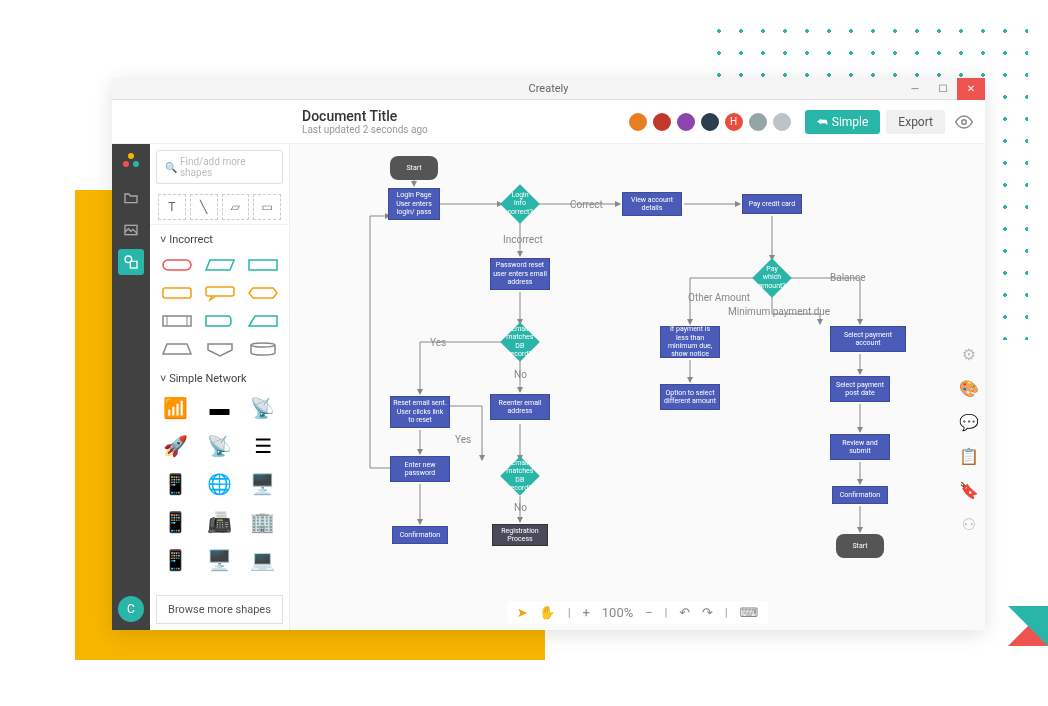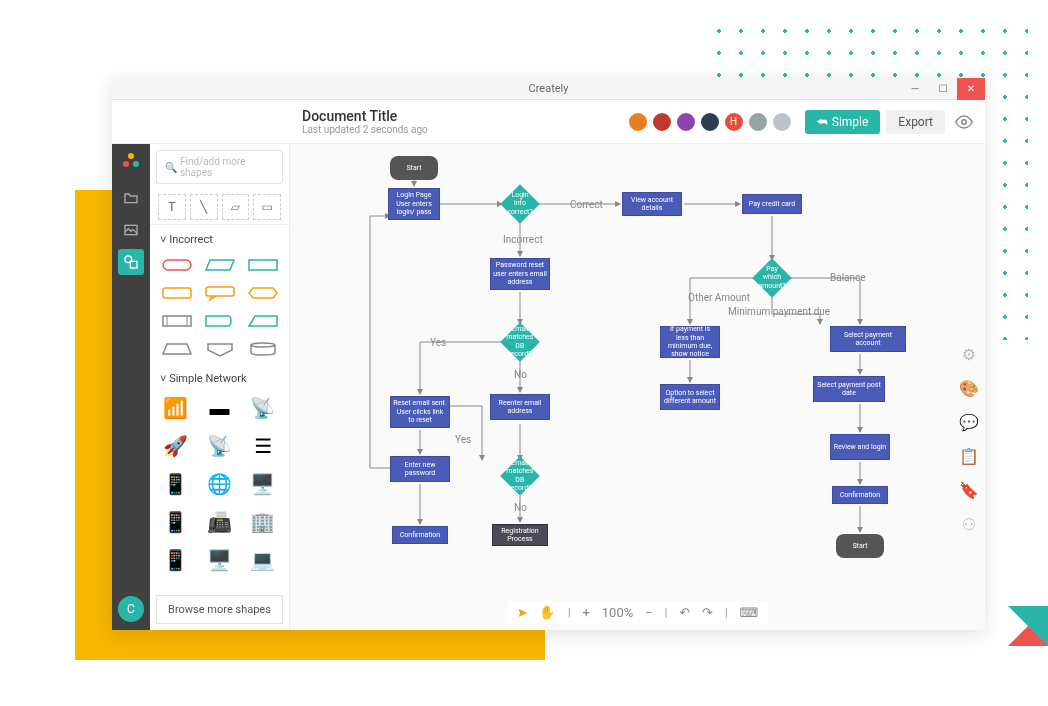--- a/index.html
+++ b/index.html
@@ -292,22 +292,22 @@
       <div class="fc darkbox" style="top:380px;left:202px;width:56px;height:22px">Registration Process</div>
       <div class="fc diamond" style="top:120px;left:468px;width:28px;height:28px">
           <span>Pay which amount?</span>
         </div>
       <div class="lbl" style="top:148px;left:398px">Other Amount</div>
       <div class="lbl" style="top:128px;left:540px">Balance</div>
       <div class="lbl" style="top:162px;left:438px">Minimum payment due</div>
       <div class="fc box" style="top:182px;left:370px;width:60px;height:32px">If payment is less than minimum due, show notice</div>
       <div class="fc box" style="top:240px;left:370px;width:60px;height:26px">Option to select different amount</div>
       <div class="fc box" style="top:182px;left:540px;width:76px;height:26px">Select payment account</div>
-      <div class="fc box" style="top:232px;left:523px;width:72px;height:26px">Select payment post date</div>
-      <div class="fc box" style="top:290px;left:540px;width:60px;height:26px">Review and login</div>
+      <div class="fc box" style="top:232px;left:540px;width:60px;height:26px">Select payment post date</div>
+      <div class="fc box" style="top:290px;left:540px;width:60px;height:26px">Review and submit</div>
       <div class="fc box" style="top:342px;left:542px;width:56px;height:18px">Confirmation</div>
       <div class="fc term" style="top:390px;left:546px">Start</div>
 
       <div class="right-rail">
         <div class="rr-item">⚙</div>
         <div class="rr-item">🎨</div>
         <div class="rr-item">💬</div>
         <div class="rr-item">📋</div>
         <div class="rr-item">🔖</div>
         <div class="rr-item">⚇</div>

